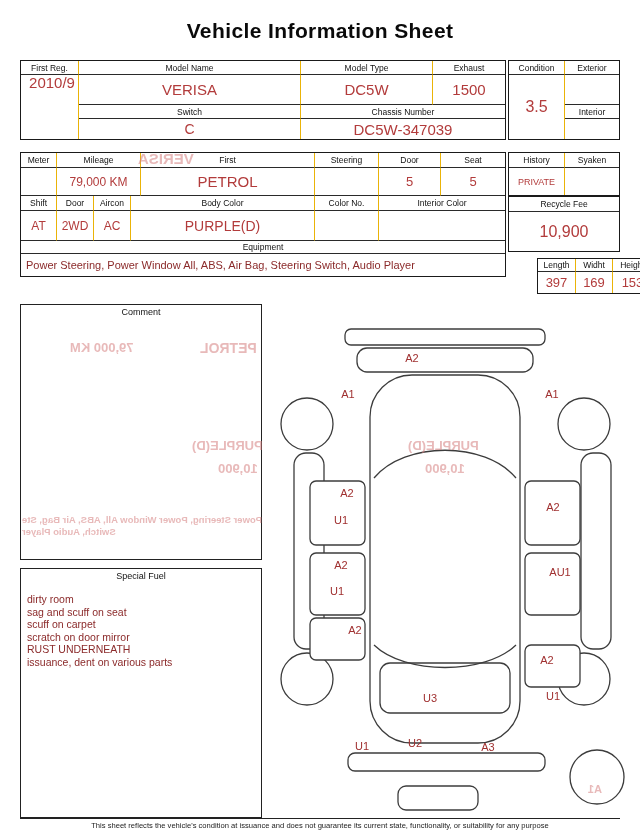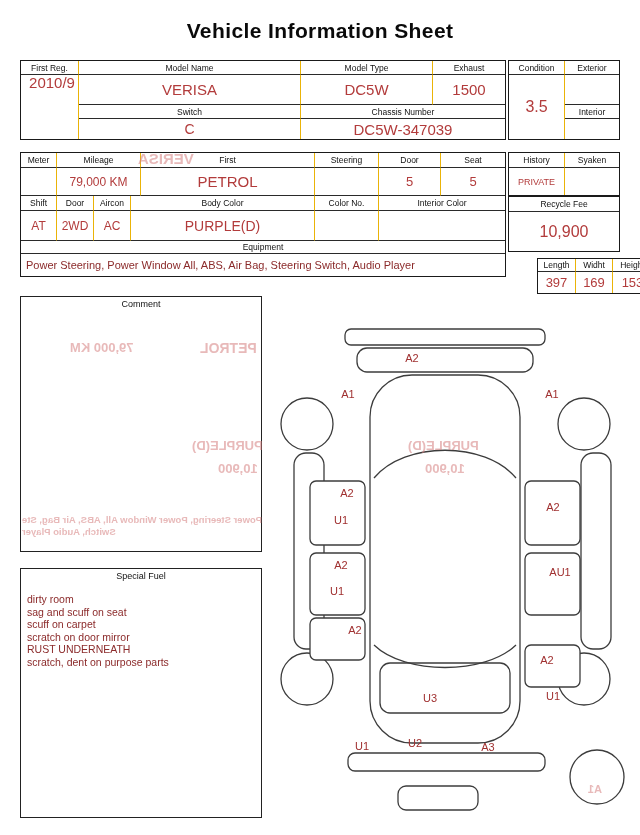--- a/index.html
+++ b/index.html
@@ -117,33 +117,33 @@
 
   <div class="tbl" style="left:537px;top:258px;width:116px;height:36px;grid-template-columns:38px 37px 1fr;grid-template-rows:13px 1fr;">
     <div class="c hdr" style="grid-area:1/1">Length</div>
     <div class="c hdr" style="grid-area:1/2">Widht</div>
     <div class="c hdr br0" style="grid-area:1/3">Height</div>
     <div class="c val fs13 bb0" style="grid-area:2/1">397</div>
     <div class="c val fs13 bb0" style="grid-area:2/2">169</div>
     <div class="c val fs13 br0 bb0" style="grid-area:2/3">153</div>
   </div>
 
-  <div class="panel" style="left:20px;top:296px;width:242px;height:256px;">
+  <div class="panel" style="left:20px;top:304px;width:242px;height:256px;">
     <div class="panel-label">Comment</div>
   </div>
 
   <div class="panel" style="left:20px;top:568px;width:242px;height:250px;">
     <div class="panel-label">Special Fuel</div>
     <div class="notes">
       <div>dirty room</div>
       <div>sag and scuff on seat</div>
       <div>scuff on carpet</div>
       <div>scratch on door mirror</div>
       <div>RUST UNDERNEATH</div>
-      <div>scratch, dent on purpose parts</div>
+      <div>issuance, dent on various parts</div>
     </div>
   </div>
 
   <svg class="diagram" viewBox="0 0 365 505">
     <g fill="#fff" stroke="#3c3c3c" stroke-width="1.3">
       <rect x="75" y="16" width="200" height="16" rx="6"></rect>
       <rect x="87" y="35" width="176" height="24" rx="10"></rect>
       <circle cx="37" cy="111" r="26"></circle>
       <circle cx="314" cy="111" r="26"></circle>
       <circle cx="37" cy="366" r="26"></circle>
@@ -188,14 +188,15 @@
   <span class="ghost" style="left:70px;top:340px;font-size:13px;">79,000 KM</span>
   <span class="ghost" style="left:200px;top:340px;font-size:14px;">PETROL</span>
   <span class="ghost" style="left:192px;top:438px;font-size:13px;">PURPLE(D)</span>
   <span class="ghost" style="left:218px;top:461px;font-size:13px;">10,900</span>
   <span class="ghost" style="left:22px;top:514px;font-size:9.5px;">Power Steering, Power Window All, ABS, Air Bag, Ste</span>
   <span class="ghost" style="left:22px;top:526px;font-size:9.5px;">Switch, Audio Player</span>
   <span class="ghost" style="left:408px;top:438px;font-size:13px;">PURPLE(D)</span>
   <span class="ghost" style="left:425px;top:461px;font-size:13px;">10,900</span>
   <span class="ghost" style="left:588px;top:783px;font-size:11px;">A1</span>
 
+  <div class="footer">This sheet reflects the vehicle's condition at issuance and does not guarantee its current state, functionality, or suitability for any purpose</div>
 
 </div>
 
 </body></html>

